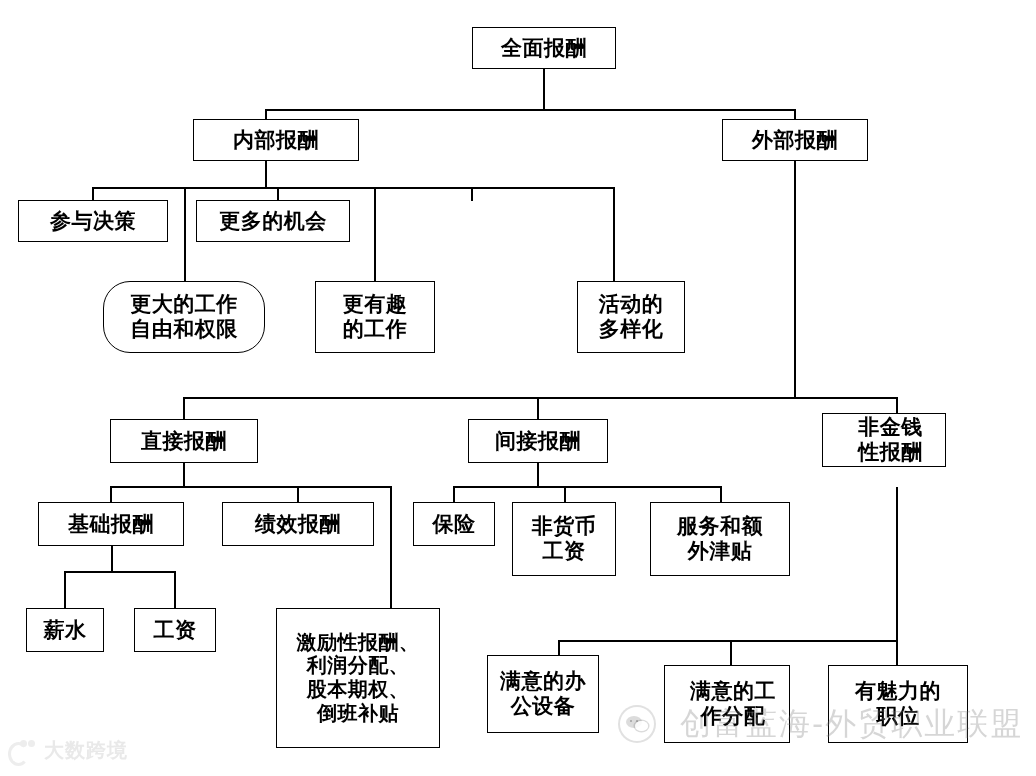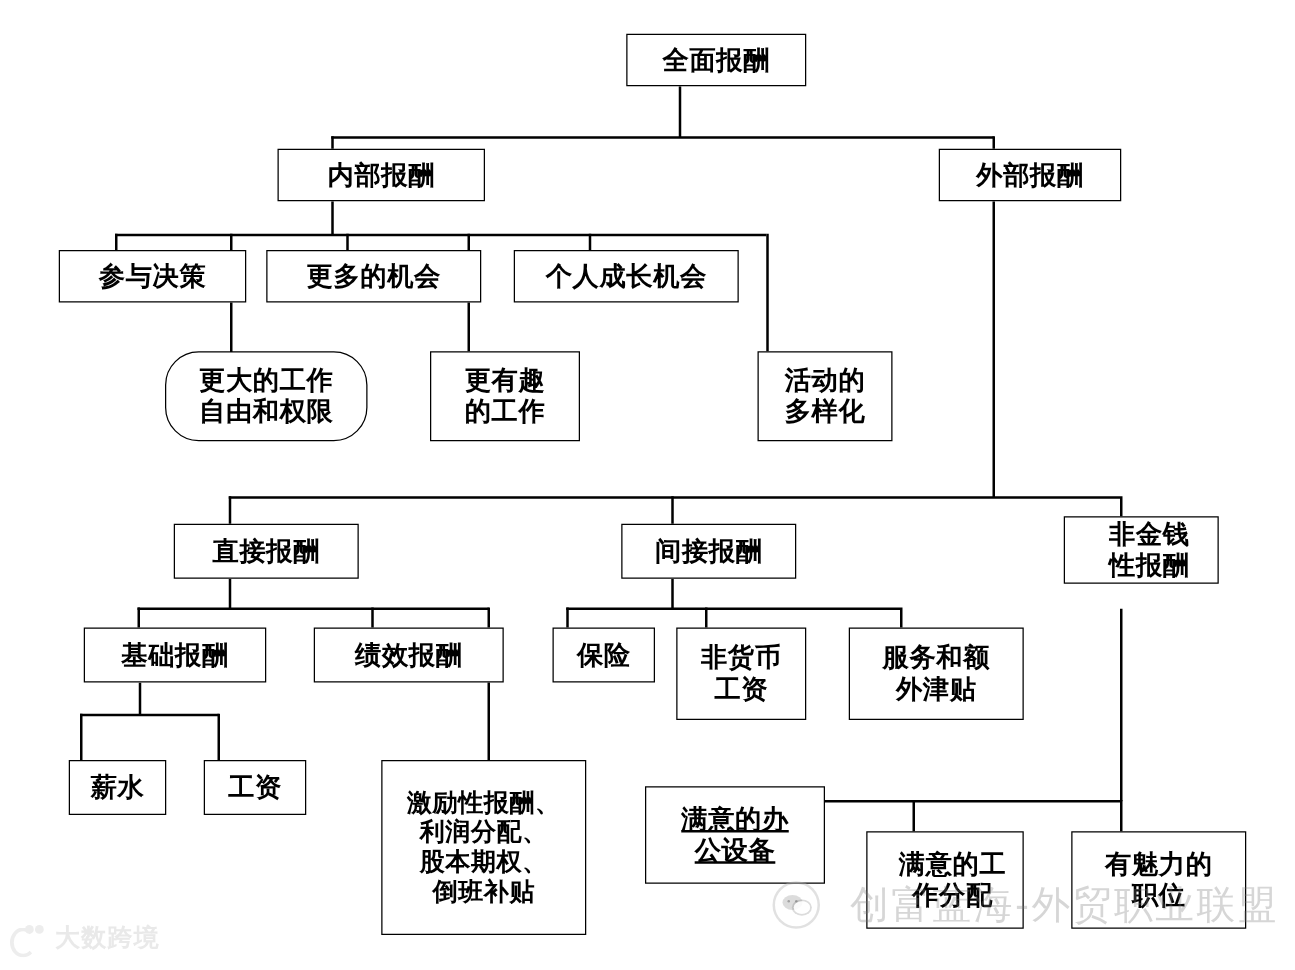--- a/index.html
+++ b/index.html
@@ -24,21 +24,20 @@
     align-items: center;
     justify-content: center;
     text-align: center;
     color: #000000;
     font-size: 21px;
     font-weight: 700;
     line-height: 1.18;
     letter-spacing: 0.5px;
     z-index: 3;
     white-space: pre-line;
-    margin-left: 29px;
   }
   .node.small { font-size: 20px; }
   .ln {
     position: absolute;
     background: #000000;
     z-index: 1;
   }
   .ln.h { height: 1.7px; }
   .ln.v { width: 1.7px; }
 
@@ -160,23 +159,22 @@
   <div class="ln v" style="left:896px; top:640px; height:26px;"></div>
 
   <div class="node" style="left:472px; top:27px; width:144px; height:42px;">全面报酬</div>
 
   <div class="node" style="left:193px; top:119px; width:166px; height:42px;">内部报酬</div>
 
   <div class="node" style="left:722px; top:119px; width:146px; height:42px;">外部报酬</div>
 
   <div class="node" style="left:18px; top:200px; width:150px; height:42px;">参与决策</div>
 
-  <div class="node" style="left:184px; top:200px; width:172px; height:42px;">更多的机会</div>
-
-  <div class="node" style="left:382px; top:200px; width:180px; height:42px;">个人成长机会</div>
+  <div class="node" style="left:196px; top:200px; width:154px; height:42px;">更多的机会</div>
+
 
   <div class="node" style="left:103px; top:281px; width:162px; height:72px;border-radius:27px;">更大的工作
 自由和权限</div>
 
   <div class="node" style="left:315px; top:281px; width:120px; height:72px;">更有趣
 的工作</div>
 
   <div class="node" style="left:577px; top:281px; width:108px; height:72px;">活动的
 多样化</div>
 
@@ -201,21 +199,21 @@
 
   <div class="node" style="left:26px; top:608px; width:78px; height:44px;">薪水</div>
 
   <div class="node" style="left:134px; top:608px; width:82px; height:44px;">工资</div>
 
   <div class="node small" style="left:276px; top:608px; width:164px; height:140px;">激励性报酬、
 利润分配、
 股本期权、
 倒班补贴</div>
 
-  <div class="node" style="left:487px; top:629px; width:144px; height:78px;text-decoration:underline;">满意的办
+  <div class="node" style="left:487px; top:655px; width:112px; height:78px;">满意的办
 公设备</div>
 
   <div class="node" style="left:664px; top:665px; width:126px; height:78px;padding-left:12px;">满意的工
 作分配</div>
 
   <div class="node" style="left:828px; top:665px; width:140px; height:78px;">有魅力的
 职位</div>
 
   <div class="wm" id="wm-bottom-left">
     <span class="wm-logo-dk">

